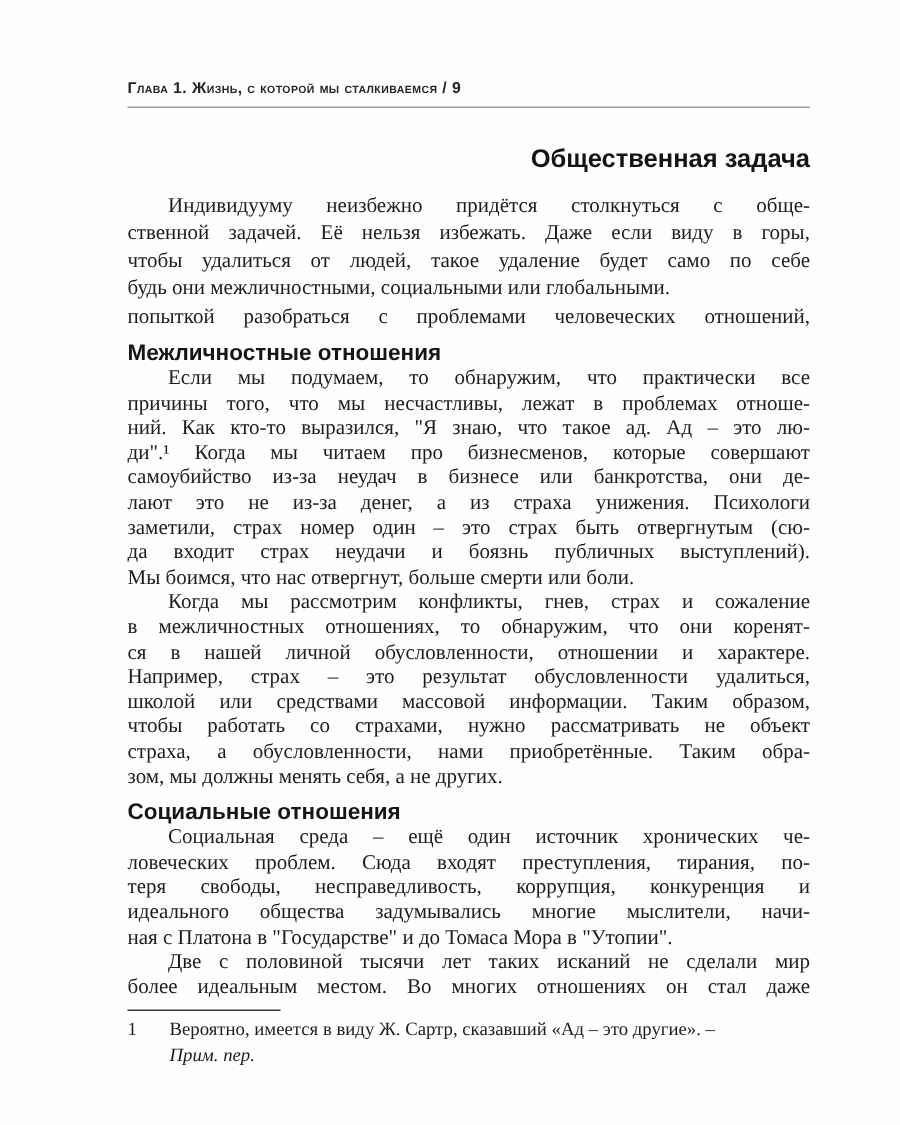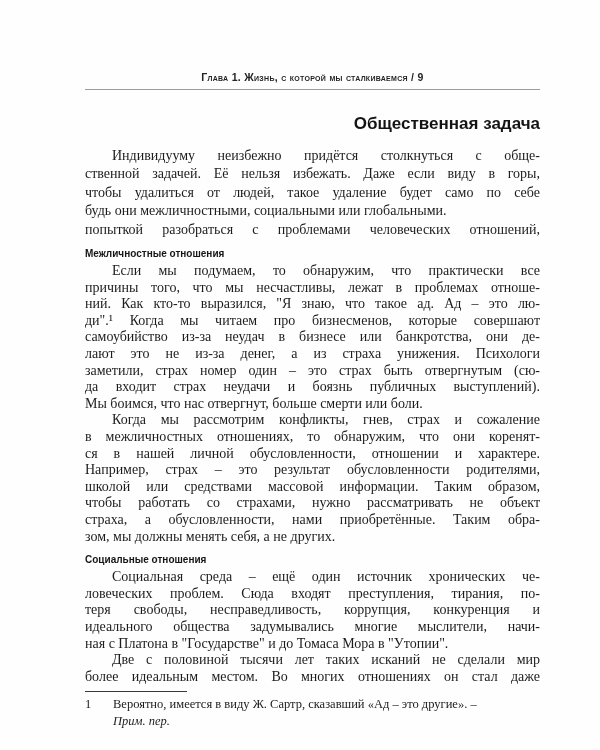--- a/index.html
+++ b/index.html
@@ -15,24 +15,24 @@
 
   .content {
     position: absolute;
     left: 85px;
     top: 0;
     width: 455px;
   }
 
   
   .running-header {
-    margin-top: 71px;
+    margin-top: 53px;
     padding-bottom: 5px;
     border-bottom: 1px solid #9c9c9c;
-    text-align: center;
+    text-align: left;
     font-family: "Liberation Sans", sans-serif;
     font-weight: bold;
     font-size: 10.5px;
     line-height: 13px;
     font-variant: small-caps;
     letter-spacing: 0.3px;
     color: #232323;
   }
 
   
@@ -64,21 +64,21 @@
   .para[data-continued="true"] .line.last { text-align-last: justify; }
 
   .para-intro { margin-top: 13px; }
   .para-intro .line { line-height: 18.4px; }
 
   
   .subhead {
     margin: 6px 0 0 0;
     font-family: "Liberation Sans", sans-serif;
     font-weight: bold;
-    font-size: 10px;
+    font-size: 15px;
     line-height: 18px;
     color: #161616;
   }
 
   
   .footnote { margin-top: 6px; }
   .fn-rule {
     width: 102px;
     height: 1px;
     background: #3a3a3a;
@@ -126,21 +126,21 @@
         <div class="line">лают это не из-за денег, а из страха унижения. Психологи</div>
         <div class="line">заметили, страх номер один – это страх быть отвергнутым (сю-</div>
         <div class="line">да входит страх неудачи и боязнь публичных выступлений).</div>
         <div class="line last">Мы боимся, что нас отвергнут, больше смерти или боли.</div>
       </div>
 
     <div class="para">
         <div class="line first">Когда мы рассмотрим конфликты, гнев, страх и сожаление</div>
         <div class="line">в межличностных отношениях, то обнаружим, что они коренят-</div>
         <div class="line">ся в нашей личной обусловленности, отношении и характере.</div>
-        <div class="line">Например, страх – это результат обусловленности родителями,</div>
+        <div class="line">Например, страх – это результат обусловленности удалиться,</div>
         <div class="line">школой или средствами массовой информации. Таким образом,</div>
         <div class="line">чтобы работать со страхами, нужно рассматривать не объект</div>
         <div class="line">страха, а обусловленности, нами приобретённые. Таким обра-</div>
         <div class="line last">зом, мы должны менять себя, а не других.</div>
       </div>
 
     <h2 class="subhead">Социальные отношения</h2>
 
     <div class="para">
         <div class="line first">Социальная среда – ещё один источник хронических че-</div>

